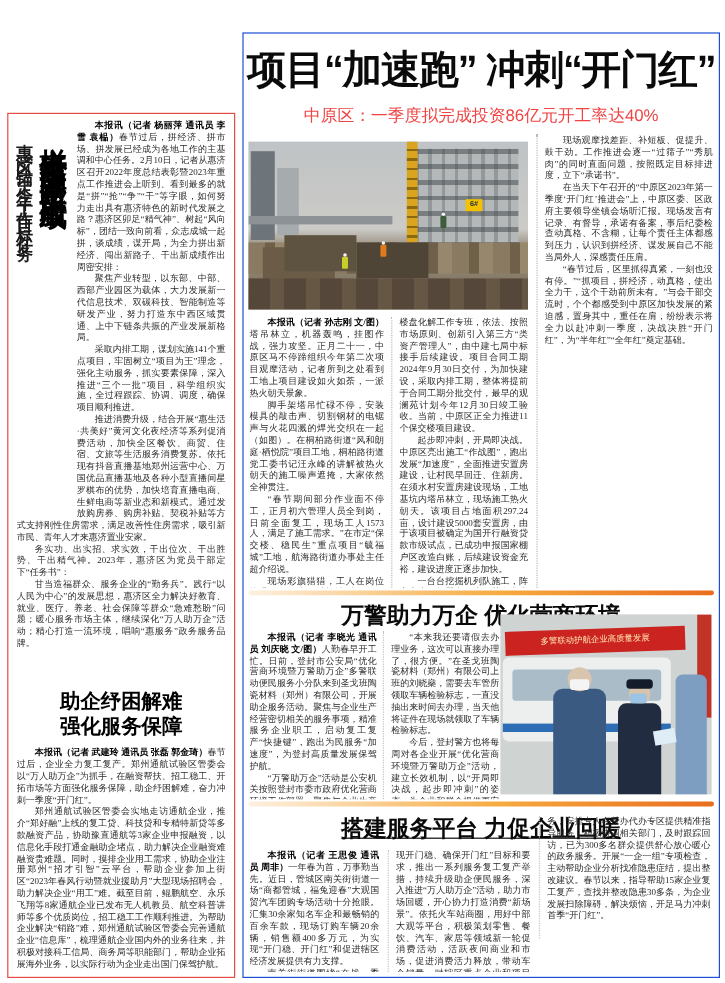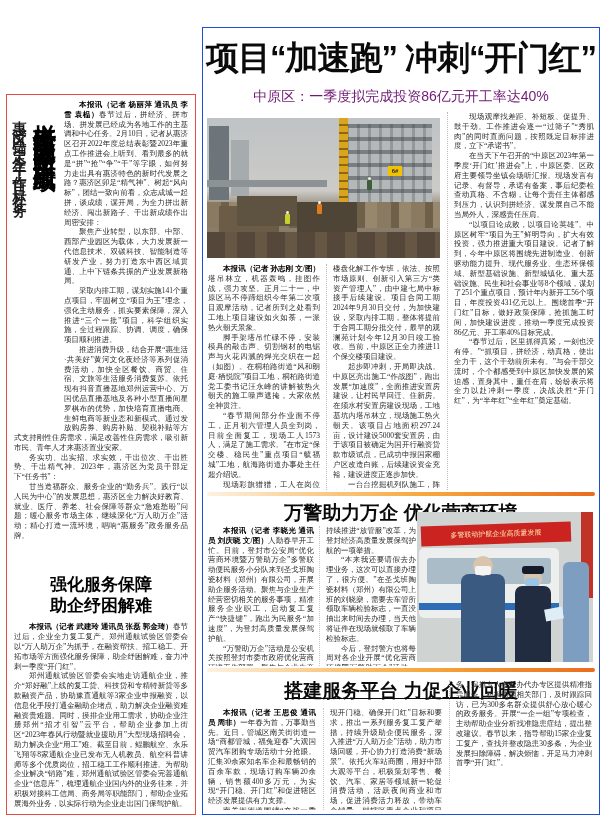--- a/index.html
+++ b/index.html
@@ -28,21 +28,21 @@
   .bodytext p.lead{text-indent:2em;}
   .bodytext b{color:#000;}
   .article2{position:absolute;left:7px;top:478px;width:174px;height:234px;overflow:hidden;}
   .box-title{text-align:center;font-size:17px;font-weight:900;line-height:1.22;color:#000;
        font-family:"Liberation Sans","DejaVu Sans",sans-serif;margin:2px 0 6px 0;}
   
   .headline{position:absolute;top:8px;left:0;width:100%;text-align:center;font-size:33px;
        font-weight:900;color:#0a0a0a;font-family:"Liberation Sans","DejaVu Sans",sans-serif;
        letter-spacing:-1px;white-space:nowrap;}
   .subhead{position:absolute;top:60px;left:0;width:100%;text-align:center;font-size:14px;
-       color:#701a75;font-family:"Liberation Sans","DejaVu Sans",sans-serif;}
+       color:#ef4444;font-family:"Liberation Sans","DejaVu Sans",sans-serif;}
   .col{position:absolute;overflow:hidden;}
   .col-right{left:244px;top:84px;width:140px;height:378px;border-left:1px dotted #b9b9b9;padding-left:6px;}
   .col-a{left:5px;top:236px;width:112px;height:226px;}
   .col-b{left:123px;top:236px;width:107px;height:226px;border-left:1px dotted #b9b9b9;padding-left:6px;}
   .divider{position:absolute;left:4px;width:388px;height:4px;border-radius:2px;
        background:linear-gradient(90deg,#fdf1e1 0%,#f6a93d 55%,#e96c1f 100%);}
   .d1{top:464px;} .d2{top:640px;}
   .section-title{position:absolute;left:0;width:100%;text-align:center;font-size:19px;font-weight:900;
        color:#0a0a0a;font-family:"Liberation Sans","DejaVu Sans",sans-serif;white-space:nowrap;}
   .s2t{top:472px;} .s3t{top:650px;text-decoration:underline;}
@@ -111,22 +111,22 @@
       <p>聚焦产业转型，以东部、中部、西部产业园区为载体，大力发展新一代信息技术、双碳科技、智能制造等研发产业，努力打造东中西区域贯通、上中下链条共振的产业发展新格局。</p>
       <p>采取内排工期，谋划实施141个重点项目，牢固树立“项目为王”理念，强化主动服务，抓实要素保障，深入推进“三个一批”项目，科学组织实施，全过程跟踪、协调、调度，确保项目顺利推进。</p>
       <p>推进消费升级，结合开展“惠生活·共美好”黄河文化夜经济等系列促消费活动，加快全区餐饮、商贸、住宿、文旅等生活服务消费复苏。依托现有抖音直播基地郑州运营中心、万国优品直播基地及各种小型直播间星罗棋布的优势，加快培育直播电商、生鲜电商等新业态和新模式。通过发放购房券、购房补贴、契税补贴等方式支持刚性住房需求，满足改善性住房需求，吸引新市民、青年人才来惠济置业安家。</p>
       <p>务实功、出实招、求实效，干出位次、干出胜势、干出精气神。2023年，惠济区为党员干部定下“任务书”：</p>
       <p>甘当造福群众、服务企业的“勤务兵”。践行“以人民为中心”的发展思想，惠济区全力解决好教育、就业、医疗、养老、社会保障等群众“急难愁盼”问题；暖心服务市场主体，继续深化“万人助万企”活动；精心打造一流环境，唱响“惠服务”政务服务品牌。</p>
 
     </div>
 
     <div class="article2 bodytext">
       <div class="box-title">
+        <div>助企纾困解难</div>
         <div>强化服务保障</div>
-        <div>助企纾困解难</div>
       </div>
       <p class="lead"><b>本报讯（记者 武建玲 通讯员 张磊 郭金琦）</b><span>春节过后，企业全力复工复产。郑州通航试验区管委会以“万人助万企”为抓手，在融资帮扶、招工稳工、开拓市场等方面强化服务保障，助企纾困解难，奋力冲刺一季度“开门红”。</span></p>
       <p>郑州通航试验区管委会实地走访通航企业，推介“郑好融”上线的复工贷、科技贷和专精特新贷等多款融资产品，协助豫直通航等3家企业申报融资，以信息化手段打通金融助企堵点，助力解决企业融资难融资贵难题。同时，摸排企业用工需求，协助企业注册郑州“招才引智”云平台，帮助企业参加上街区“2023年春风行动暨就业援助月”大型现场招聘会，助力解决企业“用工”难。截至目前，鲲鹏航空、永乐飞翔等8家通航企业已发布无人机教员、航空科普讲师等多个优质岗位，招工稳工工作顺利推进。为帮助企业解决“销路”难，郑州通航试验区管委会完善通航企业“信息库”，梳理通航企业国内外的业务往来，并积极对接科工信局、商务局等职能部门，帮助企业拓展海外业务，以实际行动为企业走出国门保驾护航。</p>
     </div>
   </div>
 
   <div class="main-box">
     <div class="headline">项目“加速跑” 冲刺“开门红”</div>
     <div class="subhead">中原区：一季度拟完成投资86亿元开工率达40%</div>
 
@@ -152,33 +152,31 @@
       <p>现场彩旗猎猎，工人在岗位忙碌不停。对于“毓福城”这个曾引起全市关注的楼盘，中原区坚持问题导向，成立问题</p>
     </div>
     <div class="col col-b bodytext">
       <p style="text-indent:0">楼盘化解工作专班，依法、按照市场原则、创新引入第三方“类资产管理人”，由中建七局中标接手后续建设。项目合同工期2024年9月30日交付，为加快建设，采取内排工期，整体将提前于合同工期分批交付，最早的观澜苑计划今年12月30日竣工验收。当前，中原区正全力推进11个保交楼项目建设。</p>
       <p>起步即冲刺，开局即决战。中原区亮出施工“作战图”，跑出发展“加速度”，全面推进安置房建设，让村民早回迁、住新房。在须水村安置房建设现场，工地基坑内塔吊林立，现场施工热火朝天。该项目占地面积297.24亩，设计建设5000套安置房，由于该项目被确定为国开行融资贷款市级试点，已成功申报国家棚户区改造白账，后续建设资金充裕，建设进度正逐步加快。</p>
       <p>一台台挖掘机列队施工，阵容庞大，机器轰鸣声回荡在常庄水库库区。</p>
     </div>
     <div class="col col-right bodytext">
       <p>现场观摩找差距、补短板、促提升、鼓干劲。工作推进会逐一“过筛子”“秀肌肉”的同时直面问题，按照既定目标排进度，立下“承诺书”。</p>
       <p>在当天下午召开的“中原区2023年第一季度‘开门红’推进会”上，中原区委、区政府主要领导坐镇会场听汇报。现场发言有记录、有督导，承诺有备案，事后纪委检查动真格、不含糊，让每个责任主体都感到压力，认识到拼经济、谋发展自己不能当局外人，深感责任压肩。</p>
-      <p>“以项目论成败，以项目论英雄”。中原区树牢“项目为王”鲜明导向，扩大有效投资，强力推进重大项目建设。记者了解到，今年中原区将围绕先进制造业、创新驱动能力提升、现代服务业、生态环保领域、新型基础设施、新型城镇化、重大基础设施、民生和社会事业等8个领域，谋划了251个重点项目，预计年内新开工56个项目，年度投资431亿元以上。围绕首季“开门红”目标，做好政策保障，抢抓施工时间，加快建设进度，推动一季度完成投资86亿元、开工率40%目标完成。</p>
       <p>“春节过后，区里抓得真紧，一刻也没有停。”“抓项目，拼经济，动真格，使出全力干，这个干劲前所未有。”与会干部交流时，个个都感受到中原区加快发展的紧迫感，置身其中，重任在肩，纷纷表示将全力以赴冲刺一季度，决战决胜“开门红”，为“半年红”“全年红”奠定基础。</p>
     </div>
 
     <div class="divider d1"></div>
 
     <div class="section-title s2t">万警助力万企 优化营商环境</div>
     <div class="col s2c1 bodytext">
       <p class="lead"><b>本报讯（记者 李晓光 通讯员 刘庆晓 文/图）</b><span>人勤春早开工忙。日前，登封市公安局“优化营商环境暨万警助万企”多警联动便民服务小分队来到圣戈班陶瓷材料（郑州）有限公司，开展助企服务活动。聚焦与企业生产经营密切相关的服务事项，精准服务企业职工，启动复工复产“快捷键”，跑出为民服务“加速度”，为登封高质量发展保驾护航。</span></p>
       <p>“万警助万企”活动是公安机关按照登封市委市政府优化营商环境工作部署，聚焦与企业生产经营密切相关的服务事项，主动上门，问需于企、问计于企，</p>
     </div>
     <div class="col s2c2 bodytext">
-      <p style="text-indent:0">持续推进“放管服”改革，为登封经济高质量发展保驾护航的一项举措。</p>
       <p>“本来我还要请假去办理业务，这次可以直接办理了，很方便。”在圣戈班陶瓷材料（郑州）有限公司上班的刘晓燊，需要去车管所领取车辆检验标志，一直没抽出来时间去办理，当天他将证件在现场就领取了车辆检验标志。</p>
       <p>今后，登封警方也将每周对各企业开展“优化营商环境暨万警助万企”活动，建立长效机制，以“开局即决战，起步即冲刺”的姿态，为企业和群众提供更安心、更贴心、更省心、更暖心的服务。</p>
     </div>
 
     <div class="photo2">
       <div class="p2-van">
         <div class="p2-win"></div>
         <div class="p2-stripe"></div>
       </div>
       <div class="p2-banner">多警联动护航企业高质量发展</div>

